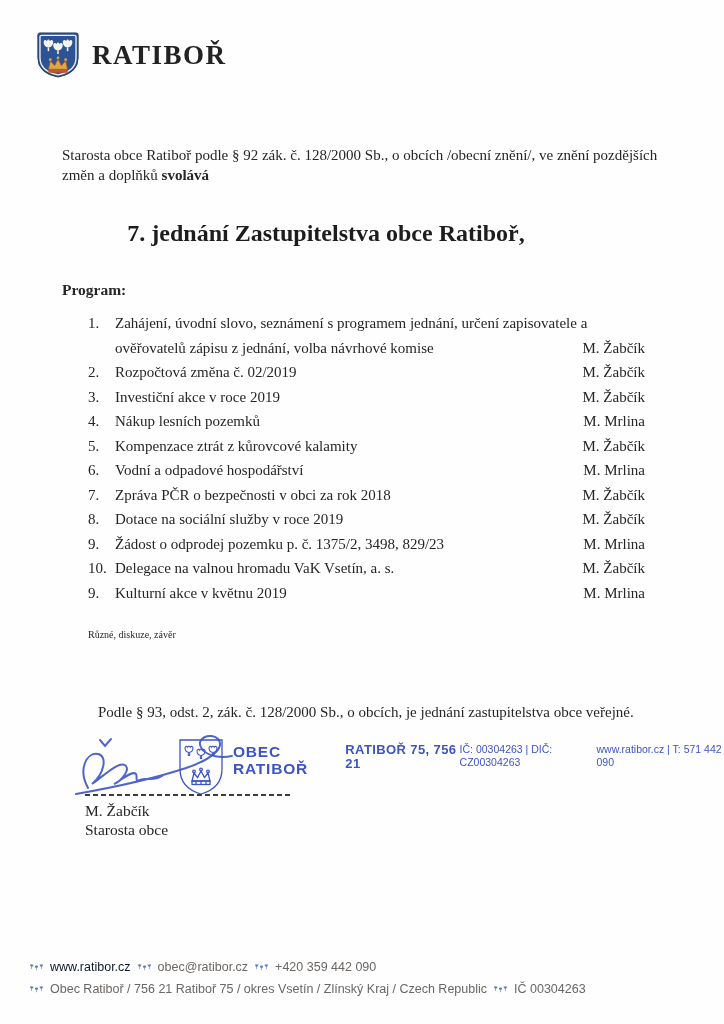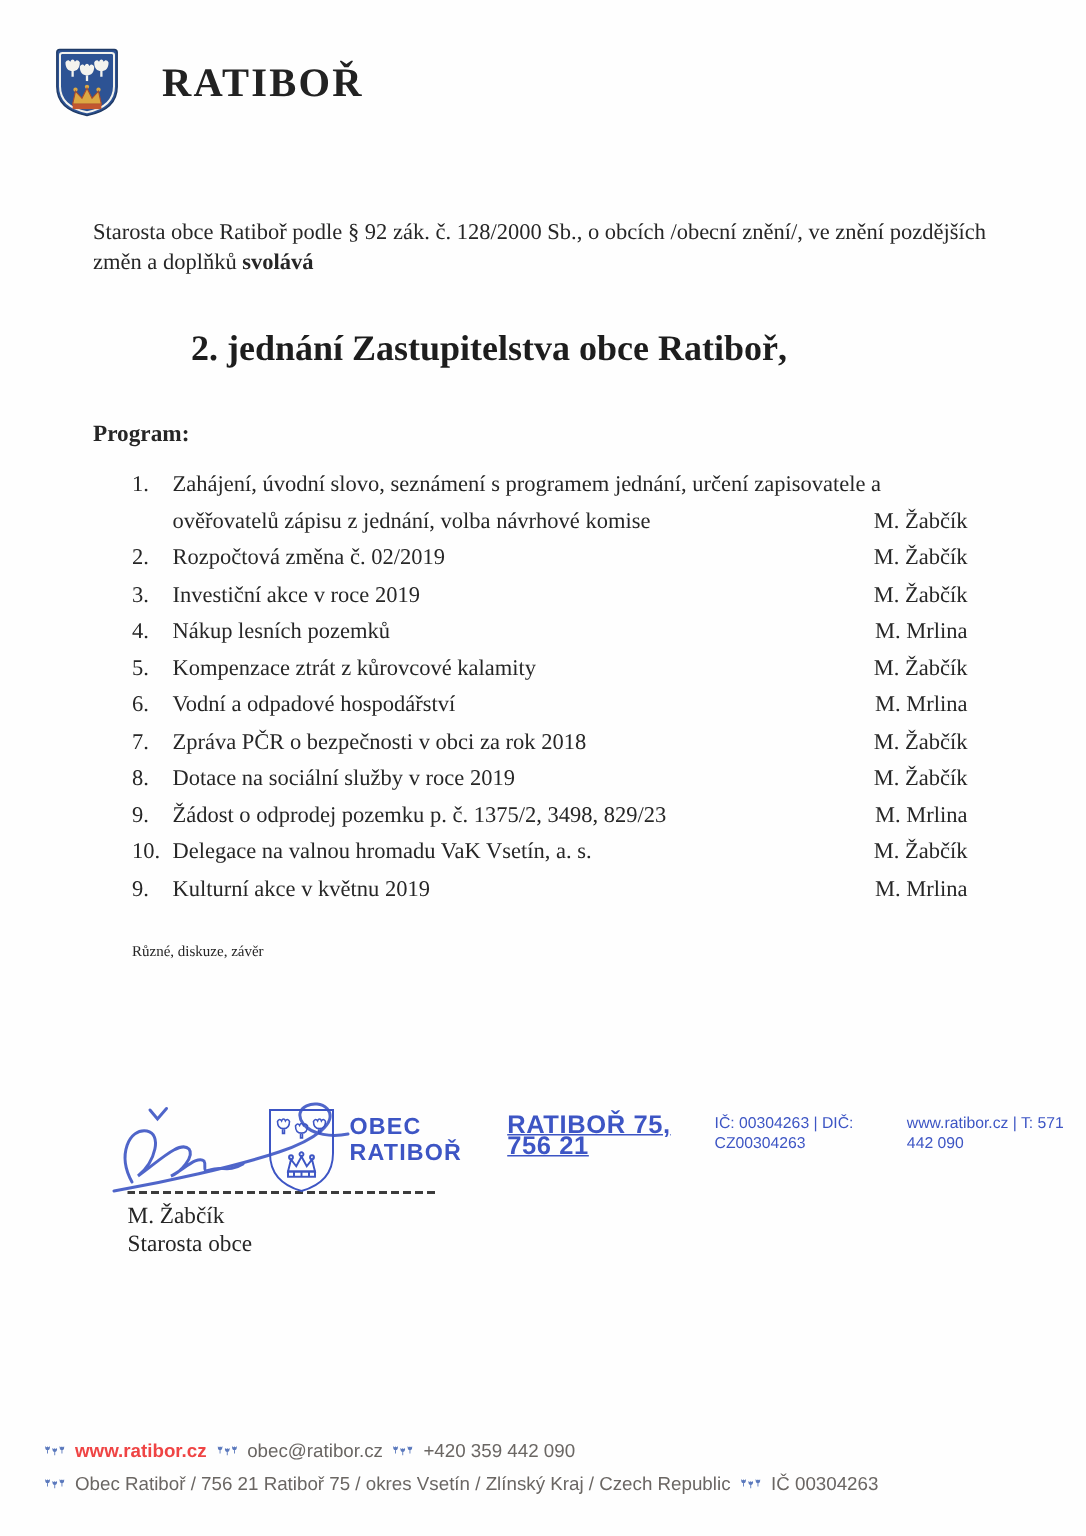--- a/index.html
+++ b/index.html
@@ -1,21 +1,21 @@
 <!DOCTYPE html>
 <html lang="cs"><head>
 <meta charset="utf-8">
 <style>
   html,body{margin:0;padding:0;background:#ffffff;}
   .page{
     position:relative;width:724px;height:1024px;background:#fefefe;overflow:hidden;
     font-family:"Liberation Serif","DejaVu Serif",serif;color:#262626;
   }
   
-  .logo{position:absolute;left:35px;top:31px;display:flex;align-items:center;gap:27px;}
+  .logo{position:absolute;left:35px;top:31px;display:flex;align-items:center;gap:11px;}
   .wordmark{font-size:27px;font-weight:600;letter-spacing:1.5px;color:#222;}
   
   .centered{position:absolute;left:0;width:652px;text-align:center;}
   .doc-title{top:108px;font-size:23px;font-weight:bold;color:#1d1d1d;}
   .intro{position:absolute;left:62px;top:146px;width:604px;font-size:15px;line-height:19.5px;}
   .meet-title{top:220px;font-size:24px;font-weight:bold;color:#1d1d1d;}
   .meet-sub{position:absolute;left:67px;top:249px;font-size:15px;white-space:nowrap;}
   .prog-label{position:absolute;left:62px;top:281px;font-size:15.5px;font-weight:bold;font-family:Liberation Serif, serif;}
   
   .plist{position:absolute;left:88px;top:311px;width:557px;}
@@ -24,30 +24,30 @@
   .ptext{flex:1;padding-right:4px;}
   .ppres{position:absolute;right:0;bottom:0;line-height:24.5px;}
   .closing{position:absolute;left:88px;top:629px;font-size:10px;}
   .legal{position:absolute;left:98px;top:704px;font-size:15px;}
   
   .sig-svg{position:absolute;left:70px;top:730px;z-index:3;}
   .stamp{position:absolute;left:176px;top:737px;display:flex;gap:7px;z-index:2;
          font-family:"Liberation Sans","DejaVu Sans",sans-serif;color:#3d55c4;}
   .stamp-lines{display:flex;flex-direction:row;justify-content:flex-start;padding-top:6px;}
   .stamp-l1{font-size:15.5px;font-weight:bold;letter-spacing:0.8px;line-height:17px;}
-  .stamp-l2{font-size:17px;font-weight:bold;letter-spacing:0.4px;text-decoration:underline;line-height:14px;}
+  .stamp-l2{font-size:13px;font-weight:bold;letter-spacing:0.4px;line-height:14px;}
   .stamp-l3,.stamp-l4{font-size:10.5px;line-height:13px;}
   .dash-line{position:absolute;left:85px;top:794px;width:205px;height:2px;z-index:1;
              background:repeating-linear-gradient(90deg,#3c3c3c 0 5px,transparent 5px 8px);}
   .signer{position:absolute;left:85px;top:801px;font-size:15.5px;line-height:19px;}
   
   .footer{position:absolute;left:30px;top:956px;font-family:"Liberation Sans","DejaVu Sans",sans-serif;
           font-size:12.5px;color:#6a6663;}
   .f-row{display:flex;align-items:center;gap:7px;height:22px;}
-  .f-link{color:#ef4444;font-weight:bold;}
+  .f-link{color:#0f172a;font-weight:normal;}
   .tulip{flex:none;display:inline-flex;}
 </style>
 </head>
 <body>
 
 <div class="page">
 
   <div class="logo">
     <span class="tulip">
       <svg width="46" height="48" viewBox="0 0 48 50">
@@ -68,21 +68,21 @@
         <path d="M14 40 L16 31 L20.5 36 L24 29 L27.5 36 L32 31 L34 40 Z" fill="#dca843" stroke="#a84a2c" stroke-width="0.8"></path>
         <rect x="14" y="40" width="20" height="3.5" fill="#c2572f"></rect>
       </svg>
     </span>
     <span class="wordmark">RATIBOŘ</span>
   </div>
 
 
   <div class="intro"><span>Starosta obce Ratiboř podle § 92 zák. č. 128/2000 Sb., o obcích /obecní znění/, ve znění pozdějších změn a doplňků </span><b>svolává</b></div>
 
-  <div class="centered meet-title">2. jednání Zastupitelstva obce Ratiboř,</div>
+  <div class="centered meet-title">7. jednání Zastupitelstva obce Ratiboř,</div>
 
   <div class="prog-label">Program:</div>
 
   <div class="plist">
     <div class="prow">
         <span class="pnum">1.</span>
         <span class="ptext">Zahájení, úvodní slovo, seznámení s programem jednání, určení zapisovatele a ověřovatelů zápisu z jednání, volba návrhové komise</span>
         <span class="ppres">M. Žabčík</span>
       </div>
     <div class="prow">
@@ -132,20 +132,21 @@
       </div>
     <div class="prow">
         <span class="pnum">9.</span>
         <span class="ptext">Kulturní akce v květnu 2019</span>
         <span class="ppres">M. Mrlina</span>
       </div>
   </div>
 
   <div class="closing">Různé, diskuze, závěr</div>
 
+  <div class="legal">Podle § 93, odst. 2, zák. č. 128/2000 Sb., o obcích, je jednání zastupitelstva obce veřejné.</div>
 
   <svg class="sig-svg" width="240" height="80" viewBox="0 0 240 80">
     <g fill="none" stroke="#3d55c4" stroke-width="2" stroke-linecap="round" opacity="0.9">
       <path d="M30 10 L35 16 L41 9"></path>
       <path d="M18 58 C8 40 16 22 28 24 C38 26 34 44 22 54 C36 44 50 30 56 36 C60 41 50 52 44 54 C52 50 62 40 66 44 C68 47 64 52 70 50 C78 47 82 52 92 46"></path>
       <path d="M6 64 C40 58 86 48 116 38 C140 30 156 18 148 9 C141 2 124 8 132 19 C138 27 152 28 162 26"></path>
     </g>
   </svg>
 
   <div class="stamp">

